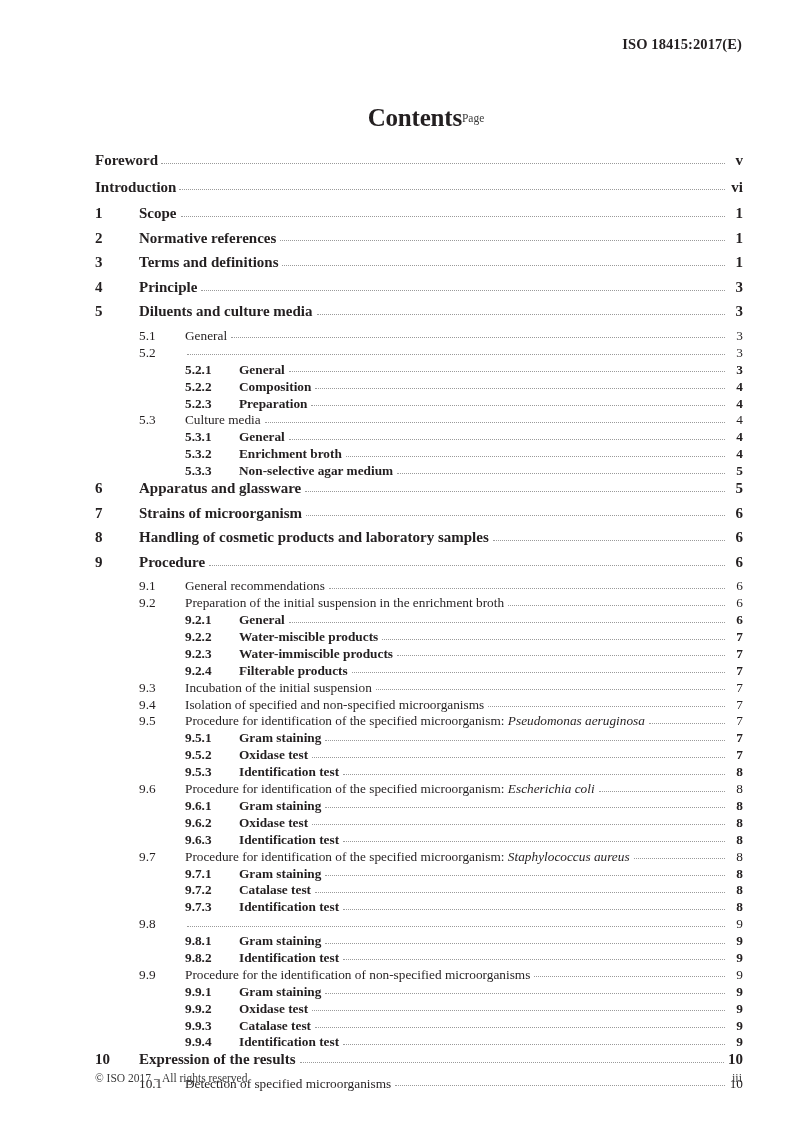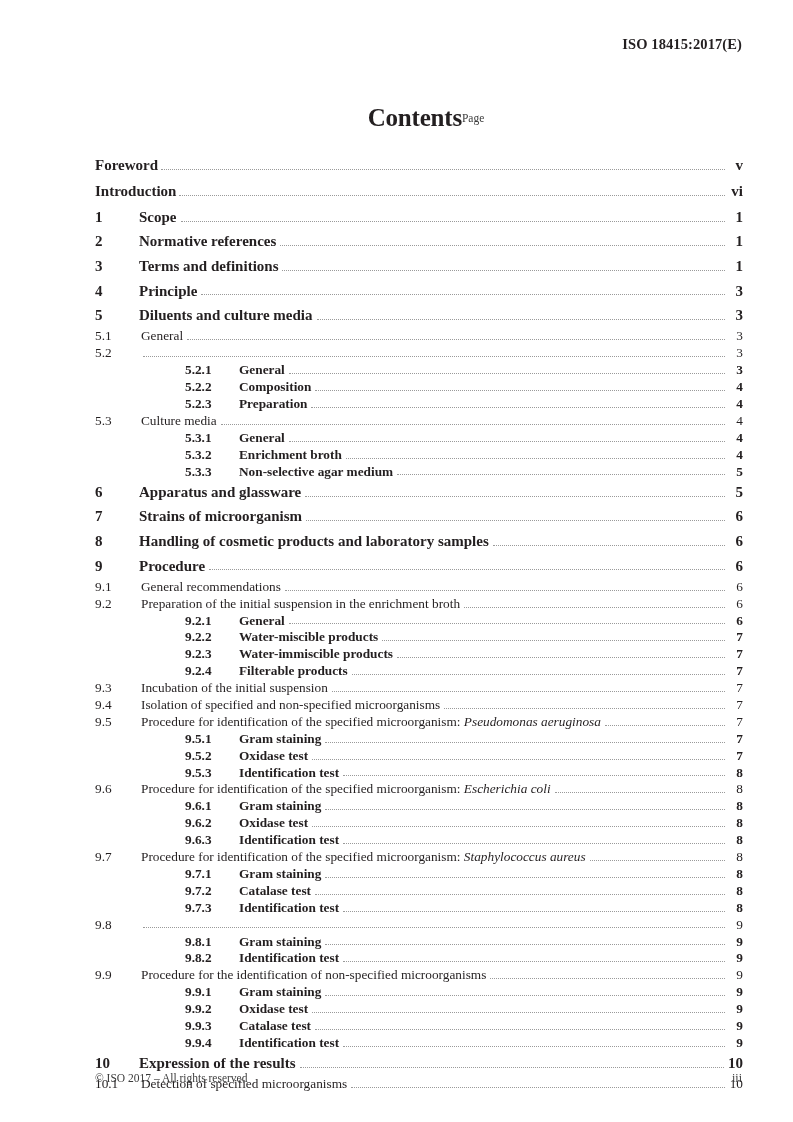--- a/index.html
+++ b/index.html
@@ -58,21 +58,21 @@
   
   .toc {
     position: absolute;
     top: 152px;
     left: 95px;
     width: 648px;
   }
 
   .toc-row {
     display: flex;
-    align-items: center;
+    align-items: flex-start;
     width: 100%;
     white-space: nowrap;
   }
 
   .num {
     flex: 0 0 auto;
     color: #231f20;
   }
   .label {
     flex: 0 0 auto;
@@ -119,21 +119,21 @@
   .lvl-1 .num { width: 44px; }
   .lvl-1 .label { padding-right: 2px; }
   .lvl-1 .pg { min-width: 14px; }
 
   
   .lvl-2 {
     font-size: 13.3px;
     font-weight: normal;
     height: 16.9px;
   }
-  .lvl-2 .num { width: 0; min-width: 46px; }
+  .lvl-2 .num { width: 0; margin-left: 44px; min-width: 46px; }
   .lvl-2 .label { padding-right: 2px; }
   .lvl-2 .pg { min-width: 14px; }
 
   
   .lvl-3 {
     font-size: 13.3px;
     font-weight: bold;
     height: 16.9px;
   }
   .lvl-3 .num { width: 0; margin-left: 90px; min-width: 54px; }

